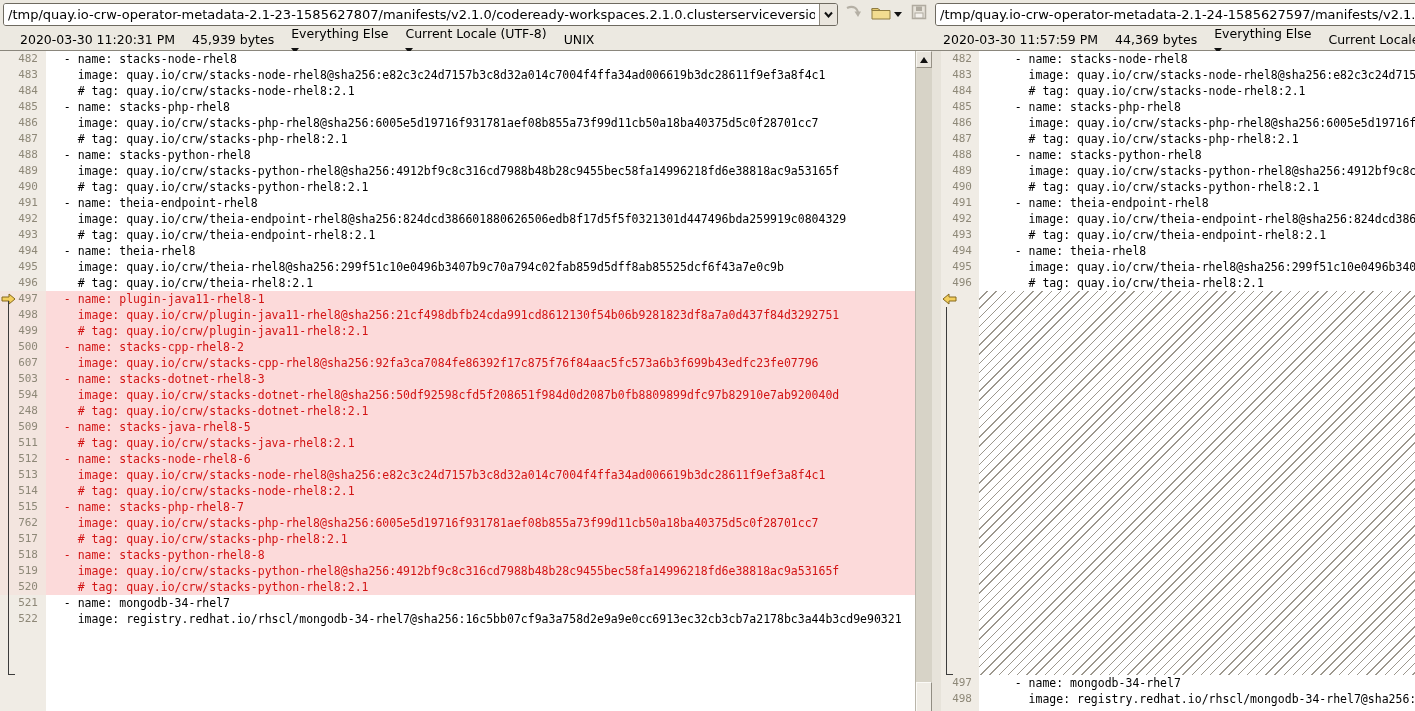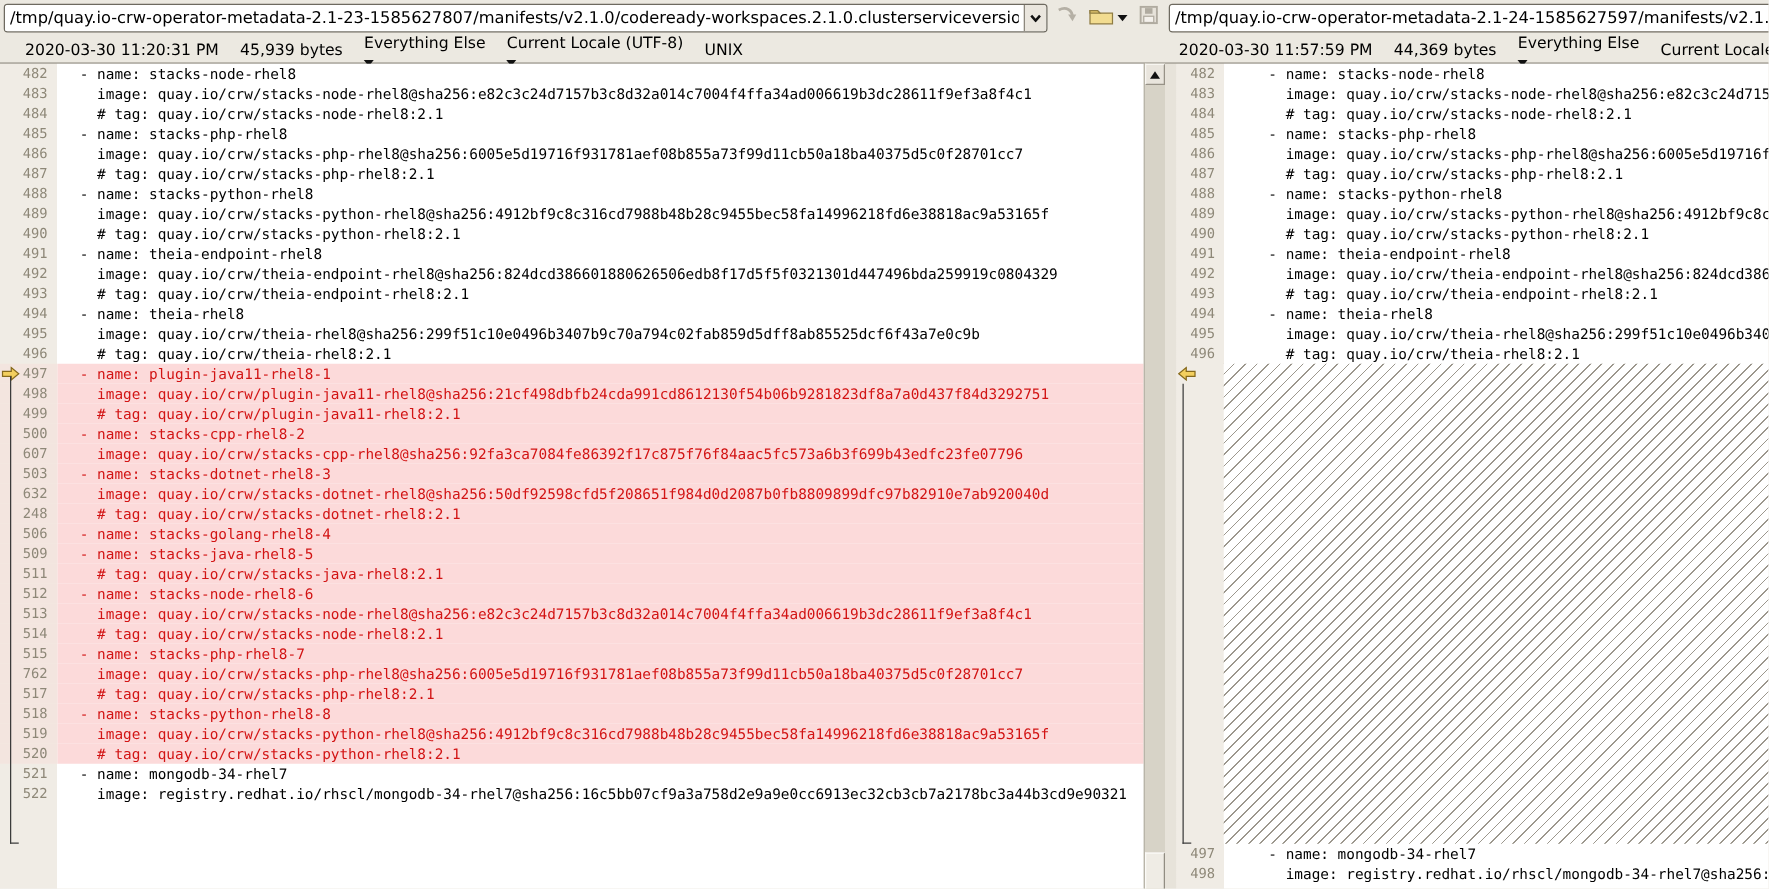--- a/index.html
+++ b/index.html
@@ -236,30 +236,26 @@
           </div>
           <div class="ln chg">
             <span class="num">607</span>
             <span class="txt">    image: quay.io/crw/stacks-cpp-rhel8@sha256:92fa3ca7084fe86392f17c875f76f84aac5fc573a6b3f699b43edfc23fe07796</span>
           </div>
           <div class="ln chg">
             <span class="num">503</span>
             <span class="txt">  - name: stacks-dotnet-rhel8-3</span>
           </div>
           <div class="ln chg">
-            <span class="num">632</span>
+            <span class="num">594</span>
             <span class="txt">    image: quay.io/crw/stacks-dotnet-rhel8@sha256:50df92598cfd5f208651f984d0d2087b0fb8809899dfc97b82910e7ab920040d</span>
           </div>
           <div class="ln chg">
             <span class="num">248</span>
             <span class="txt">    # tag: quay.io/crw/stacks-dotnet-rhel8:2.1</span>
-          </div>
-          <div class="ln chg">
-            <span class="num">506</span>
-            <span class="txt">  - name: stacks-golang-rhel8-4</span>
           </div>
           <div class="ln chg">
             <span class="num">509</span>
             <span class="txt">  - name: stacks-java-rhel8-5</span>
           </div>
           <div class="ln chg">
             <span class="num">511</span>
             <span class="txt">    # tag: quay.io/crw/stacks-java-rhel8:2.1</span>
           </div>
           <div class="ln chg">

